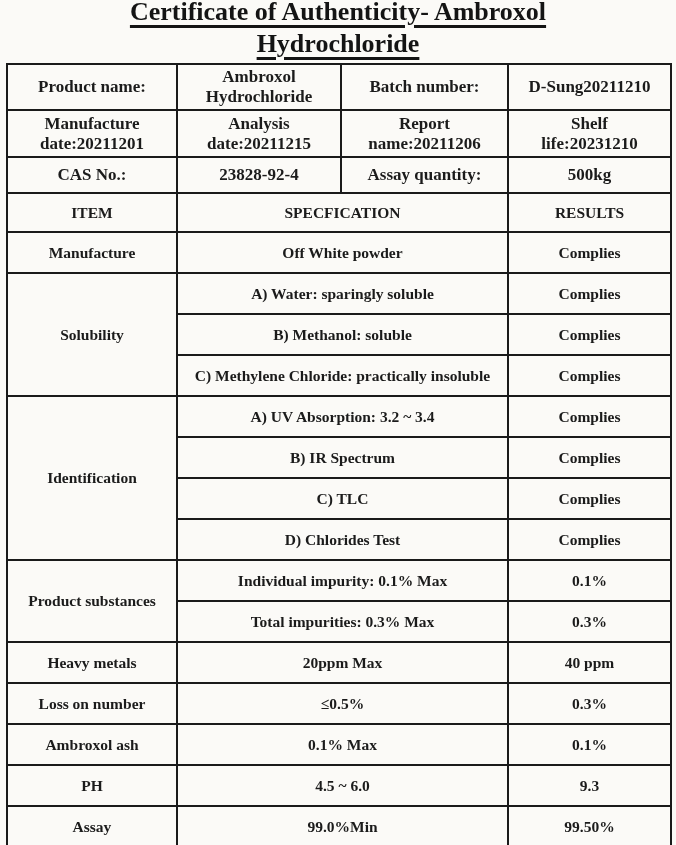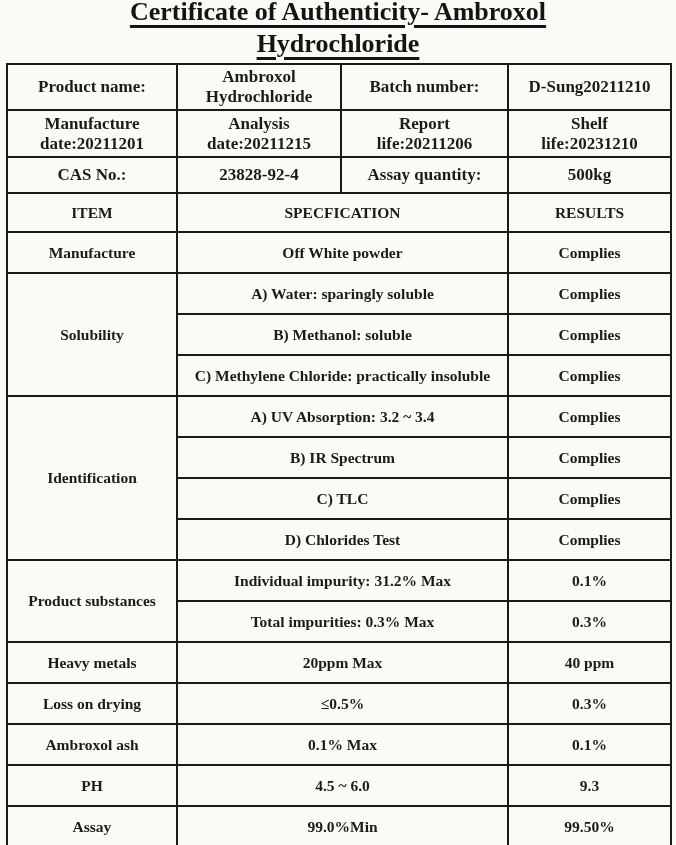--- a/index.html
+++ b/index.html
@@ -71,21 +71,21 @@
 Hydrochloride</td>
         <td>Batch number:</td>
         <td>D-Sung20211210</td>
       </tr>
       <tr class="hdr r2">
         <td>Manufacture
 date:20211201</td>
         <td>Analysis
 date:20211215</td>
         <td>Report
-life:20211206</td>
+name:20211206</td>
         <td>Shelf
 life:20231210</td>
       </tr>
       <tr class="hdr r3">
         <td>CAS No.:</td>
         <td>23828-92-4</td>
         <td>Assay quantity:</td>
         <td>500kg</td>
       </tr>
 
@@ -128,36 +128,36 @@
         <td colspan="2">C) TLC</td>
         <td>Complies</td>
       </tr>
       <tr class="body">
         <td colspan="2">D) Chlorides Test</td>
         <td>Complies</td>
       </tr>
 
       <tr class="body">
         <td rowspan="2">Product substances</td>
-        <td colspan="2">Individual impurity: 31.2% Max</td>
+        <td colspan="2">Individual impurity: 0.1% Max</td>
         <td>0.1%</td>
       </tr>
       <tr class="body">
         <td colspan="2">Total impurities: 0.3% Max</td>
         <td>0.3%</td>
       </tr>
 
       <tr class="body">
         <td>Heavy metals</td>
         <td colspan="2">20ppm Max</td>
         <td>40 ppm</td>
       </tr>
 
       <tr class="body">
-        <td>Loss on drying</td>
+        <td>Loss on number</td>
         <td colspan="2">≤0.5%</td>
         <td>0.3%</td>
       </tr>
 
       <tr class="body">
         <td>Ambroxol ash</td>
         <td colspan="2">0.1% Max</td>
         <td>0.1%</td>
       </tr>
 

